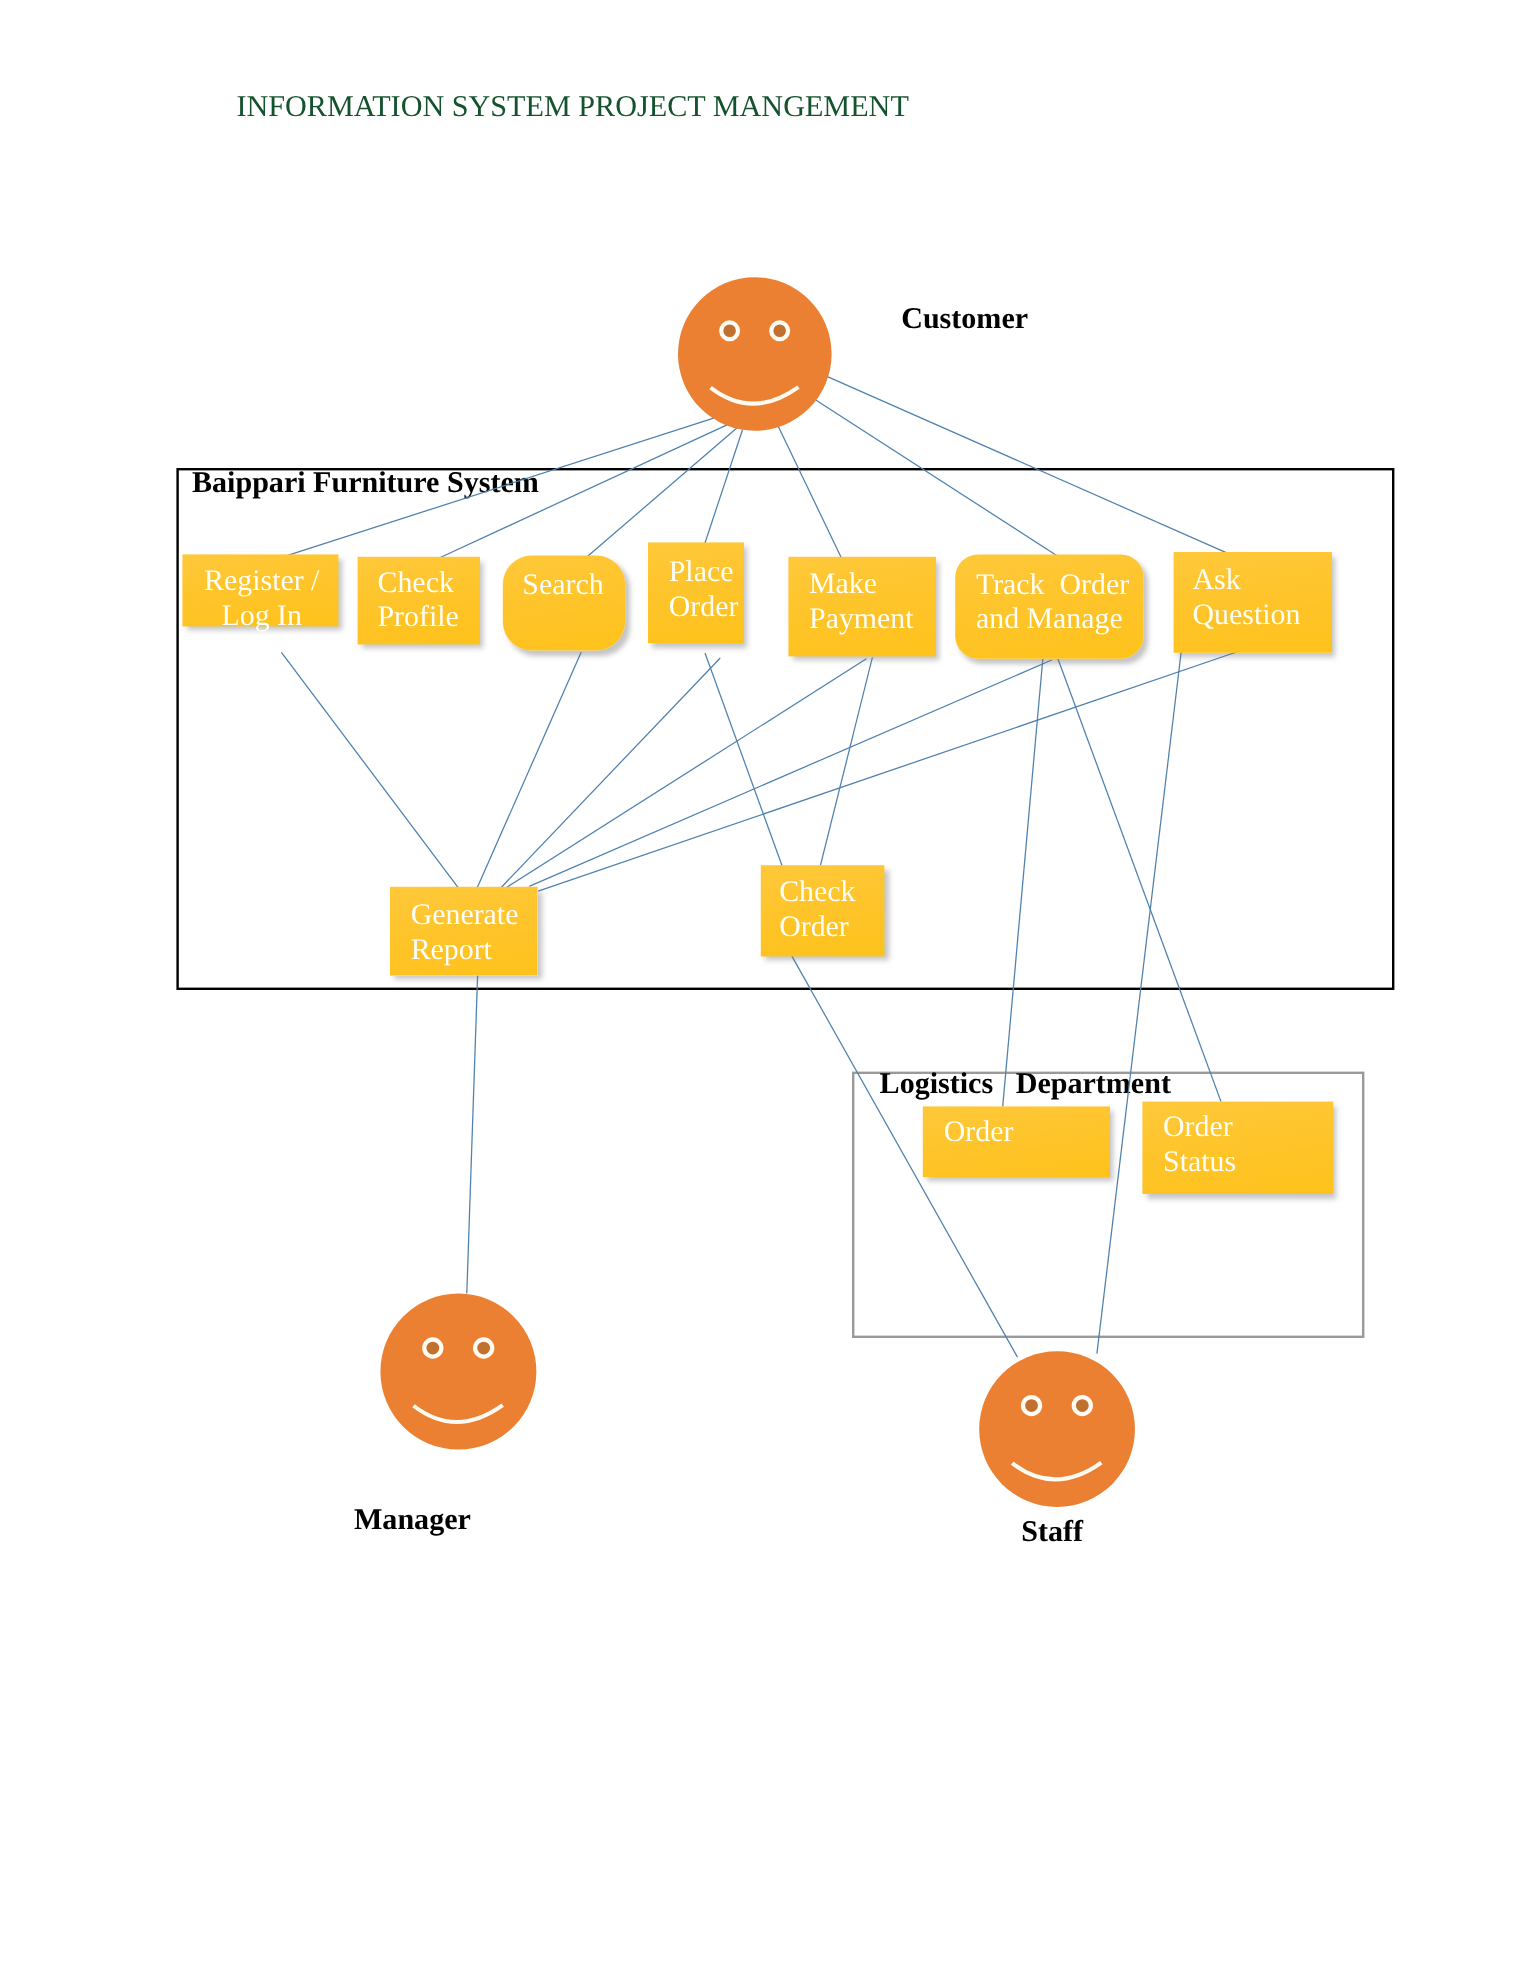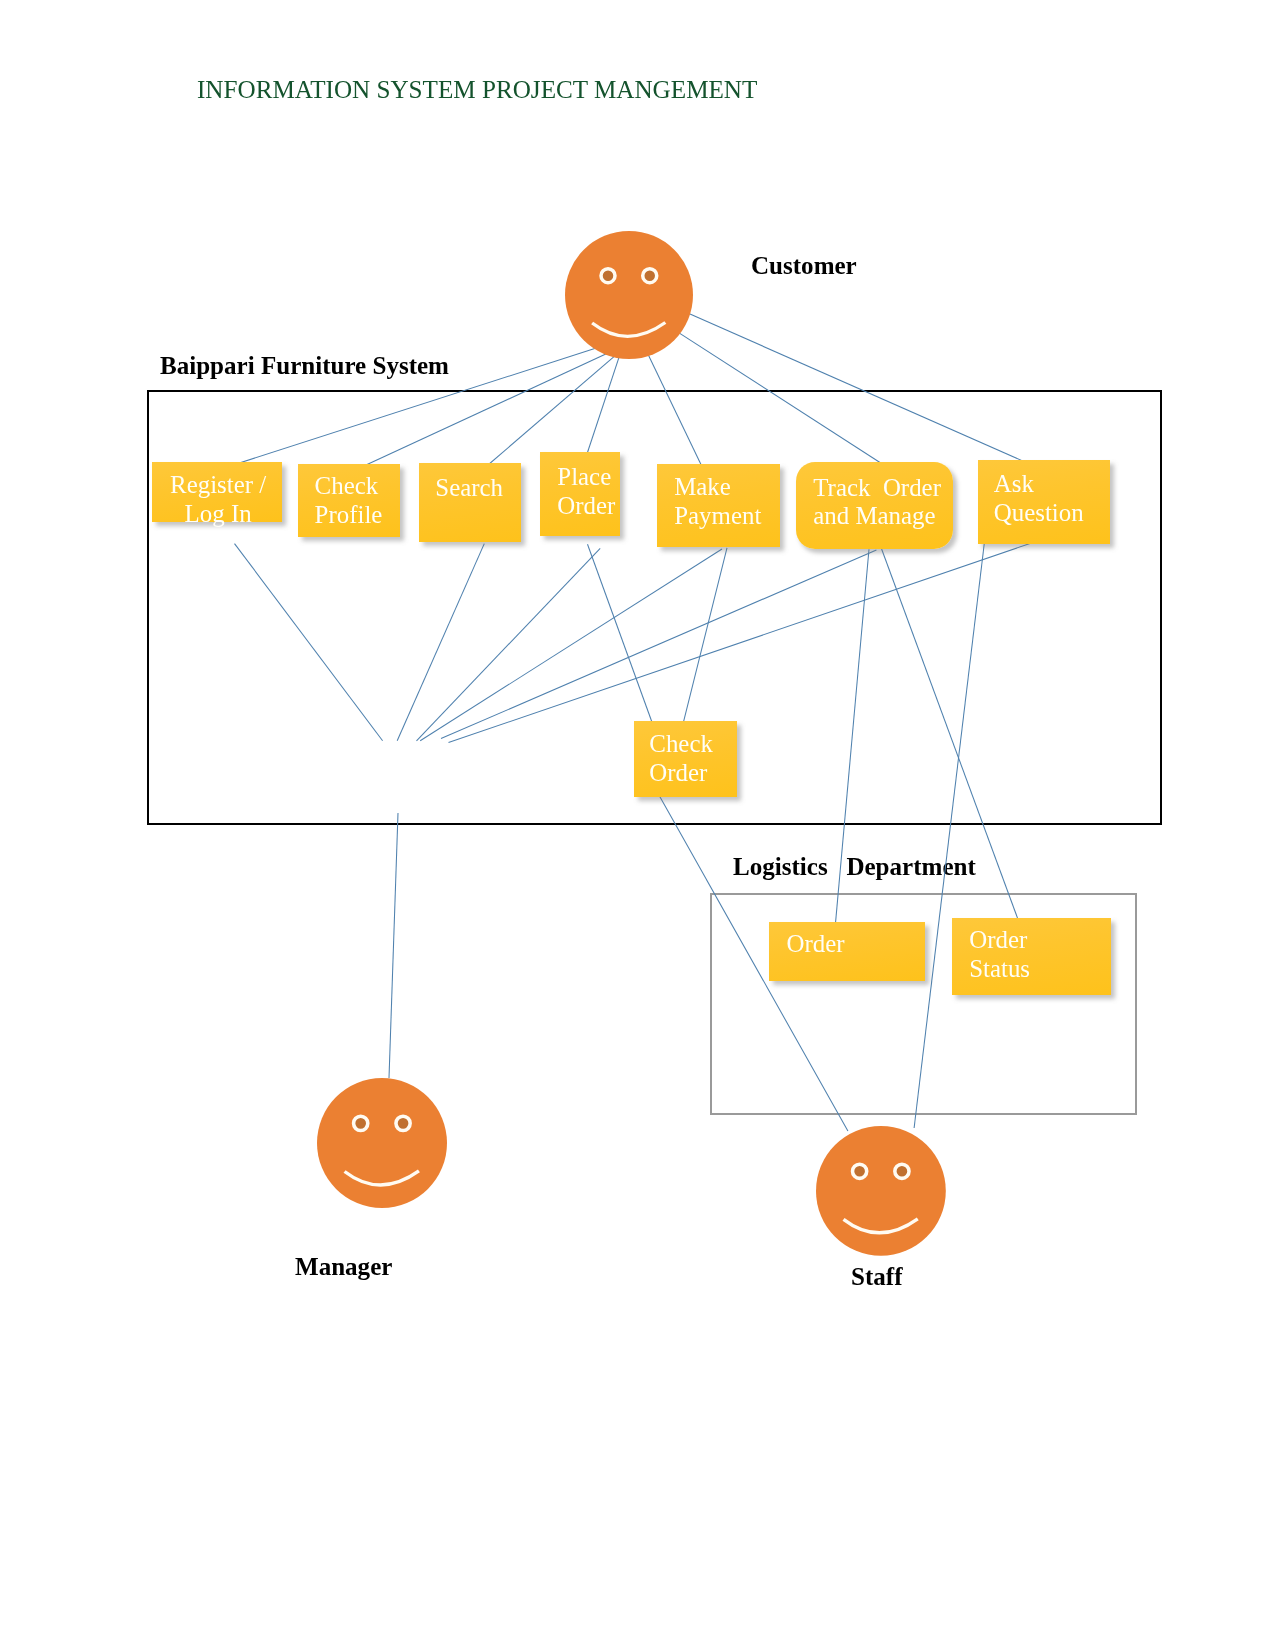--- a/index.html
+++ b/index.html
@@ -3,21 +3,21 @@
 <meta charset="utf-8">
 <title>Use Case Diagram</title>
 <style>
   html,body{margin:0;padding:0;background:#fff;}
   body{width:1275px;height:1651px;font-family:"Liberation Serif",serif;
        -webkit-font-smoothing:antialiased;}
   #page{position:relative;width:1275px;height:1651px;overflow:hidden;background:#fff;}
 
   #doc-title{position:absolute;left:150px;top:75.5px;font-size:25.15px;color:#14532d;white-space:nowrap;margin-left:47px;}
 
-  .bnd-label{position:absolute;font-weight:bold;font-size:25.05px;color:#000;white-space:pre;}
+  .bnd-label{position:absolute;font-weight:bold;font-size:25.05px;color:#000;white-space:pre;margin-top:37px;}
   .boundary{position:absolute;box-sizing:border-box;background:transparent;}
   #sys-box{left:147px;top:389.8px;width:1015.2px;height:435.3px;border:2.1px solid #000;}
   #log-box{left:710.2px;top:892.8px;width:426.8px;height:222.2px;border:2px solid #9A9A9A;}
 
   .uc{position:absolute;box-sizing:border-box;color:#FFFEF7;
       font-size:24.9px;line-height:28.8px;white-space:pre;
       background:linear-gradient(172deg,#FEC83A 0%,#FEC52D 40%,#FEC21B 100%);
       box-shadow:3.5px 4px 4.5px rgba(115,115,115,0.42);
       overflow:visible;
       z-index:3;}
@@ -70,29 +70,31 @@
   <div class="boundary" id="sys-box"></div>
   <div class="bnd-label" id="sys-label" style="left:160px;top:352px">Baippari Furniture System</div>
 
   <div class="boundary" id="log-box"></div>
   <div class="bnd-label" id="log-label" style="left:733px;top:853px">Logistics   Department</div>
 
 <div class="uc" style="left: 152px; top: 462px; width: 130px; height: 60px; padding-top: 9.2px;"><span style="padding-left: 0px; text-align: center; width: 132.3px;">Register /
 Log In</span></div>
     <div class="uc" style="left: 297.6px; top: 464px; width: 102px; height: 73px; padding-top: 8px;"><span style="padding-left: 17px; text-align: left;">Check
 Profile</span></div>
-    <div class="uc" style="left: 418.8px; top: 463px; width: 102px; height: 79px; padding-top: 10.8px;"><span style="padding-left: 16.5px; text-align: left;">Search</span></div>
+    <div class="uc" style="left: 418.8px; top: 463px; width: 102px; height: 79px; padding-top: 10.8px; border-radius: 24px;"><span style="padding-left: 16.5px; text-align: left;">Search</span></div>
     <div class="uc" style="left: 539.8px; top: 452px; width: 80px; height: 84px; padding-top: 10.8px;"><span style="padding-left: 17.5px; text-align: left;">Place
 Order</span></div>
     <div class="uc" style="left: 656.5px; top: 464px; width: 123px; height: 83px; padding-top: 9px;"><span style="padding-left: 17.7px; text-align: left;">Make
 Payment</span></div>
     <div class="uc" style="left: 796.2px; top: 462px; width: 157px; height: 87px; padding-top: 11.6px; border-radius: 19px;"><span style="padding-left: 17.1px; text-align: left;">Track  Order
 and Manage</span></div>
     <div class="uc" style="left: 978.4px; top: 460px; width: 132px; height: 84px; padding-top: 10px;"><span style="padding-left: 15.4px; text-align: left;">Ask
 Question</span></div>
+    <div class="uc" style="left: 325.3px; top: 739px; width: 123px; height: 74px; padding-top: 10.2px;"><span style="padding-left: 16.9px; text-align: left;">Generate
+Report</span></div>
     <div class="uc" style="left: 634.1px; top: 721px; width: 103px; height: 76px; padding-top: 9px;"><span style="padding-left: 15.2px; text-align: left;">Check
 Order</span></div>
     <div class="uc" style="left: 769.1px; top: 922px; width: 156px; height: 59px; padding-top: 7.8px;"><span style="padding-left: 17.4px; text-align: left;">Order</span></div>
     <div class="uc" style="left: 951.5px; top: 918px; width: 159px; height: 77px; padding-top: 7.8px;"><span style="padding-left: 17.7px; text-align: left;">Order
 Status</span></div>
     <svg class="actor" width="128" height="128" viewBox="0 0 100 100" style="left: 565px; top: 230.5px;">
       <circle cx="50" cy="50" r="50" fill="#EB8032"></circle>
       <circle cx="33.6" cy="34.9" r="5.47" fill="#C0702F" stroke="#FFFBF2" stroke-width="2.74"></circle>
       <circle cx="66.2" cy="34.9" r="5.47" fill="#C0702F" stroke="#FFFBF2" stroke-width="2.74"></circle>
       <path d="M21.2,71.9 Q48.5,92.9 78.4,71.5" fill="none" stroke="#FFFBF2" stroke-width="2.6" stroke-linecap="butt"></path>

